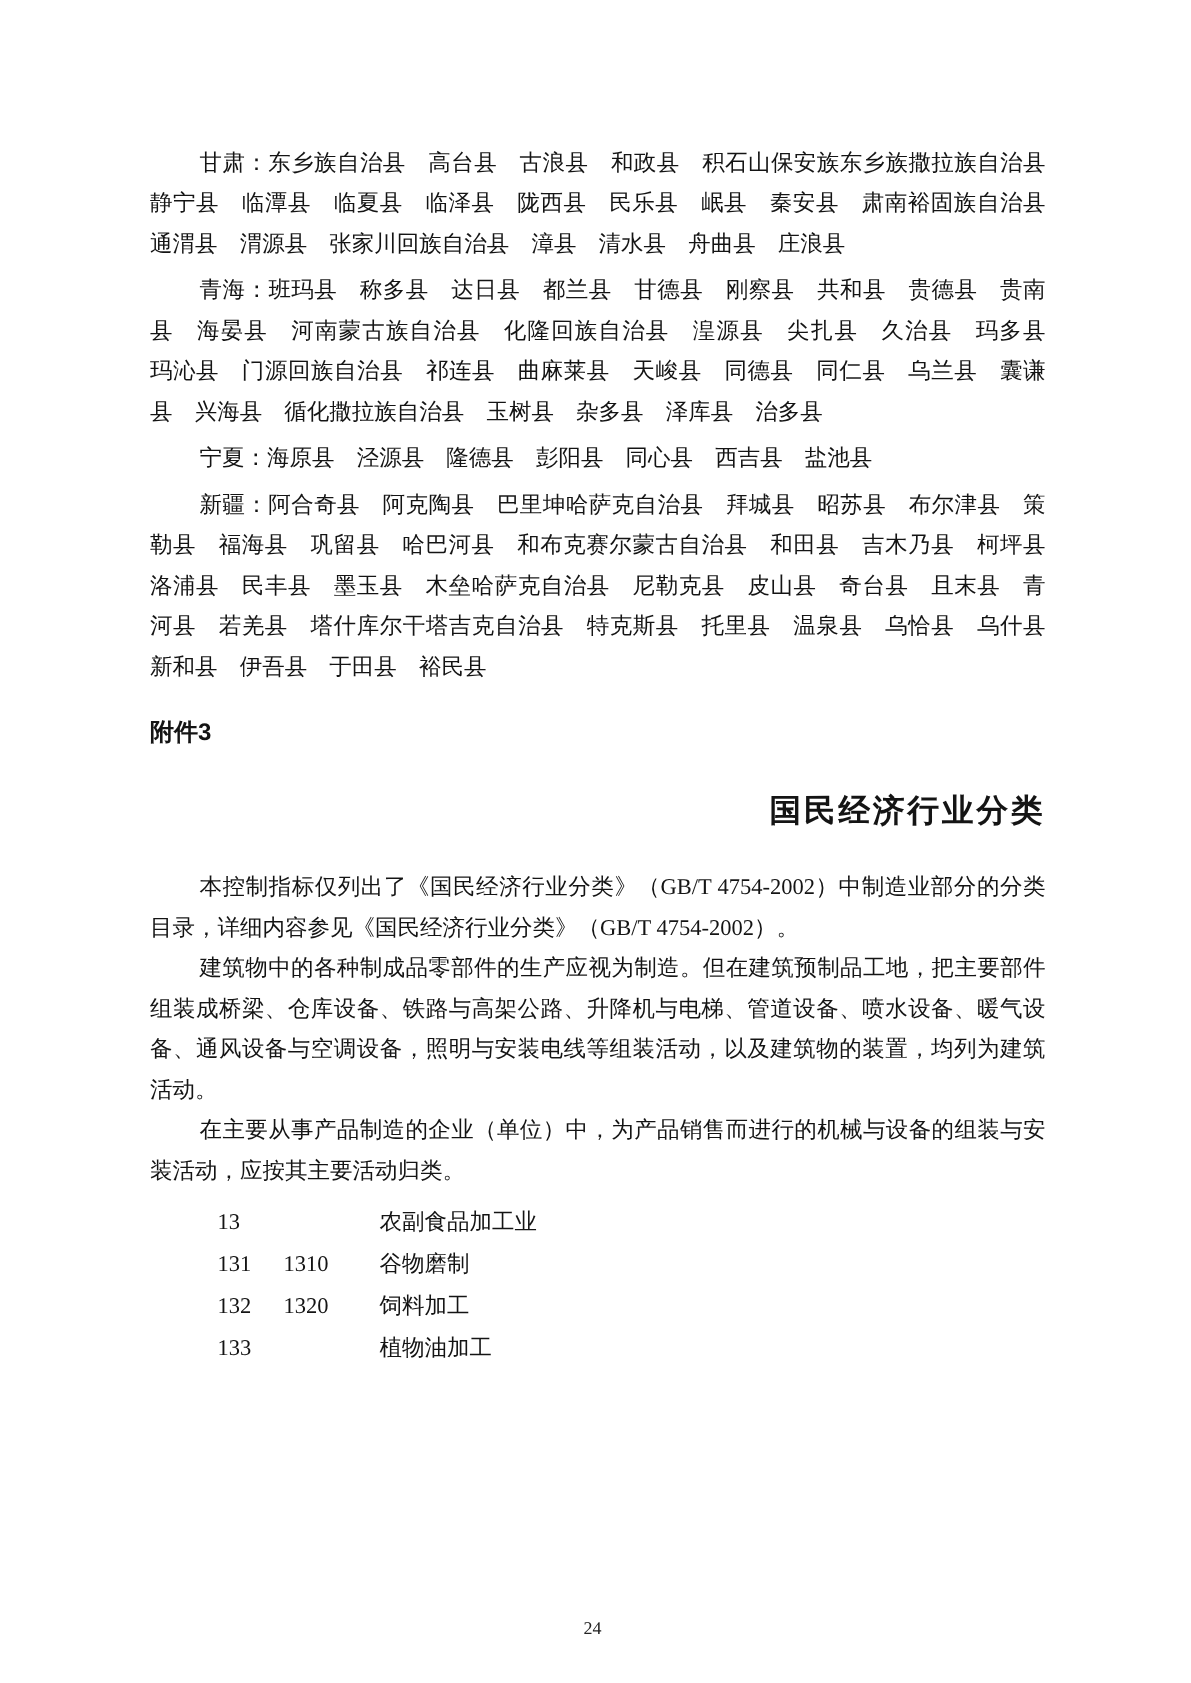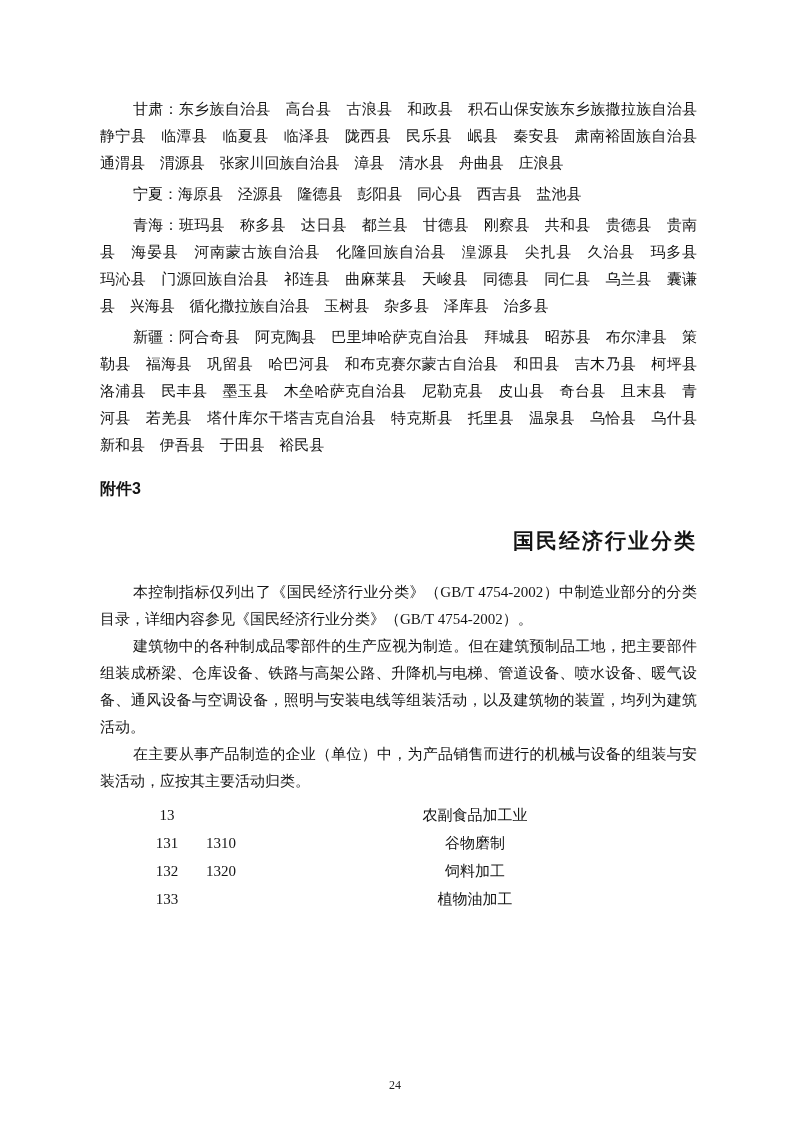--- a/index.html
+++ b/index.html
@@ -44,21 +44,20 @@
     line-height: 28px;
     letter-spacing: 2px;
   }
   .codes {
     margin-top: 6px;
     padding-left: 45px;
   }
   .code-row {
     display: flex;
     line-height: 28px;
-    text-align: center;
   }
   .code-row .code { width: 44px; }
   .code-row .sub  { width: 64px; }
   .code-row .cname { flex: 1; font-family: Liberation Serif, serif; }
   .page-num {
     position: absolute;
     left: 0;
     right: 4px;
     bottom: 30px;
     text-align: center;
@@ -69,23 +68,23 @@
 </style>
 </head>
 <body>
 
 <div class="page">
 
   <section>
 
     <p class="county-para"><span class="prov-label">甘肃：</span><span>东乡族自治县 高台县 古浪县 和政县 积石山保安族东乡族撒拉族自治县 静宁县 临潭县 临夏县 临泽县 陇西县 民乐县 岷县 秦安县 肃南裕固族自治县 通渭县 渭源县 张家川回族自治县 漳县 清水县 舟曲县 庄浪县</span></p>
 
+    <p class="county-para"><span class="prov-label">青海：</span><span>班玛县 称多县 达日县 都兰县 甘德县 刚察县 共和县 贵德县 贵南县 海晏县 河南蒙古族自治县 化隆回族自治县 湟源县 尖扎县 久治县 玛多县 玛沁县 门源回族自治县 祁连县 曲麻莱县 天峻县 同德县 同仁县 乌兰县 囊谦县 兴海县 循化撒拉族自治县 玉树县 杂多县 泽库县 治多县</span></p>
+
     <p class="county-para"><span class="prov-label">宁夏：</span><span>海原县 泾源县 隆德县 彭阳县 同心县 西吉县 盐池县</span></p>
-
-    <p class="county-para"><span class="prov-label">青海：</span><span>班玛县 称多县 达日县 都兰县 甘德县 刚察县 共和县 贵德县 贵南县 海晏县 河南蒙古族自治县 化隆回族自治县 湟源县 尖扎县 久治县 玛多县 玛沁县 门源回族自治县 祁连县 曲麻莱县 天峻县 同德县 同仁县 乌兰县 囊谦县 兴海县 循化撒拉族自治县 玉树县 杂多县 泽库县 治多县</span></p>
 
     <p class="county-para"><span class="prov-label">新疆：</span><span>阿合奇县 阿克陶县 巴里坤哈萨克自治县 拜城县 昭苏县 布尔津县 策勒县 福海县 巩留县 哈巴河县 和布克赛尔蒙古自治县 和田县 吉木乃县 柯坪县 洛浦县 民丰县 墨玉县 木垒哈萨克自治县 尼勒克县 皮山县 奇台县 且末县 青河县 若羌县 塔什库尔干塔吉克自治县 特克斯县 托里县 温泉县 乌恰县 乌什县 新和县 伊吾县 于田县 裕民县</span></p>
   </section>
 
   <h3 class="attach-label">附件3</h3>
 
   <h1 class="doc-title">国民经济行业分类</h1>
 
   <section>
     <p class="body-para">本控制指标仅列出了《国民经济行业分类》（GB/T 4754-2002）中制造业部分的分类目录，详细内容参见《国民经济行业分类》（GB/T 4754-2002）。</p>

